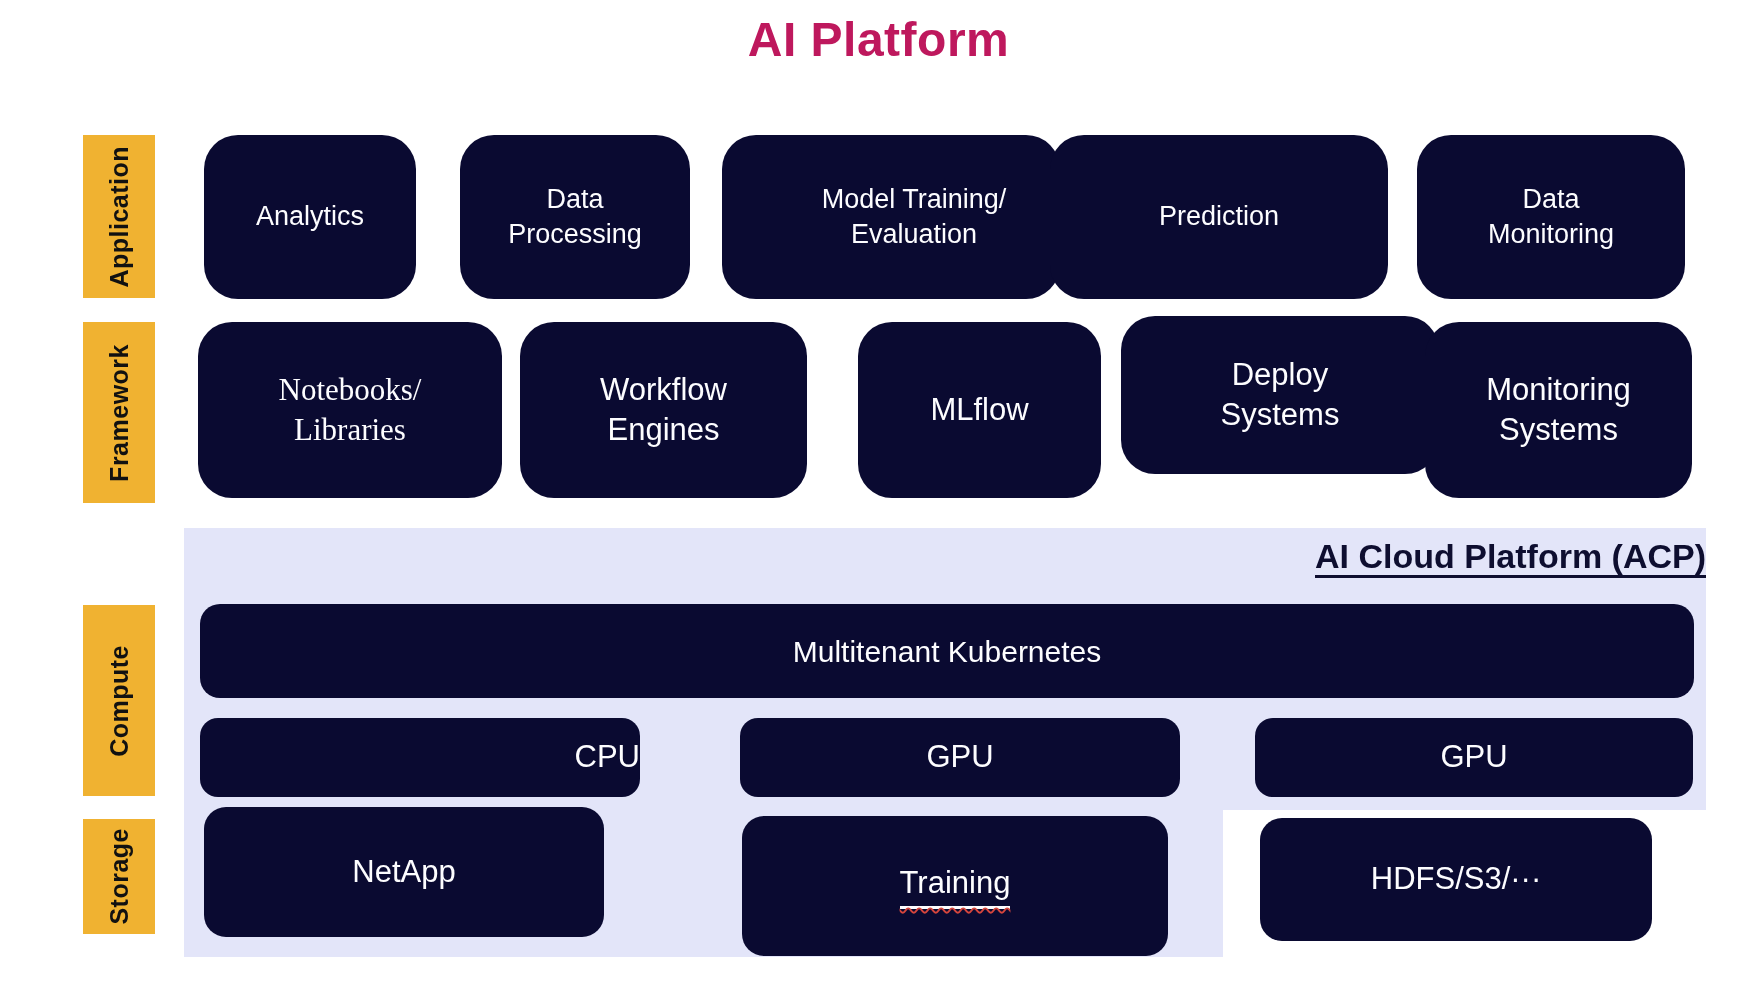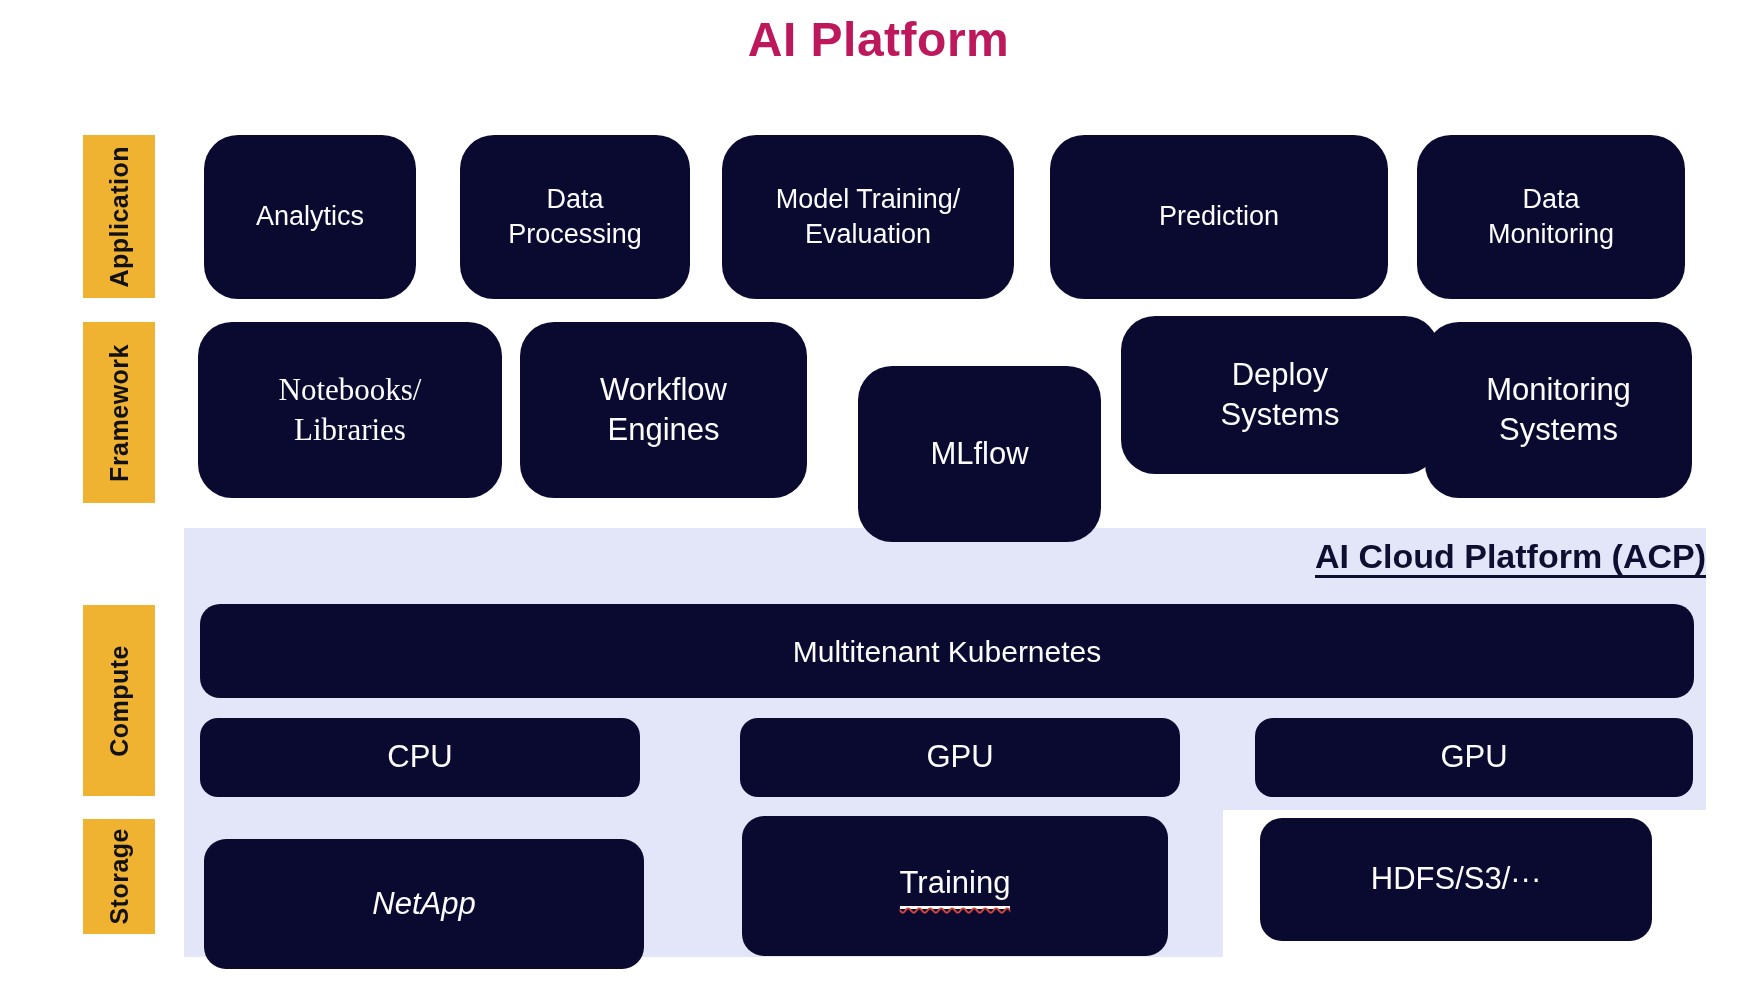--- a/index.html
+++ b/index.html
@@ -64,41 +64,41 @@
     background: #0a0a31;
     color: #fdfdff;
     display: flex; align-items: center; justify-content: center;
     text-align: center;
     white-space: pre-line;
     line-height: 1.3;
   }
   .r1 { top: 135px; height: 164px; border-radius: 34px; font-size: 27px; }
   .b-analytics        { left: 204px;  width: 212px; }
   .b-data-processing  { left: 460px;  width: 230px; }
-  .b-model-training   { left: 722px;  width: 292px; }
+  .b-model-training   { left: 722px;  width: 292px; padding-left: 46px; }
   .b-prediction       { left: 1050px; width: 338px; }
   .b-data-monitoring  { left: 1417px; width: 268px; }
 
   .r2 { top: 322px; height: 176px; border-radius: 34px; font-size: 31px; }
   .b-notebooks        { left: 198px;  width: 304px; font-family: Liberation Serif, serif; }
   .b-workflow         { left: 520px;  width: 287px; }
-  .b-mlflow           { left: 858px;  width: 243px; margin-top: 44px; }
+  .b-mlflow           { left: 858px;  width: 243px; }
   .b-deploy           { left: 1121px; width: 318px; top: 316px; height: 158px; }
   .b-monitoring-sys   { left: 1425px; width: 267px; }
 
   .b-kubernetes { left: 200px; top: 604px; width: 1494px; height: 94px;
                   border-radius: 20px; font-size: 30px; }
 
   .r3 { top: 718px; height: 79px; border-radius: 18px; font-size: 31px; }
-  .b-cpu  { left: 200px;  width: 440px; }
+  .b-cpu  { left: 200px;  width: 440px; justify-content: flex-end; }
   .b-gpu1 { left: 740px;  width: 440px; }
   .b-gpu2 { left: 1255px; width: 438px; }
 
   .r4 { border-radius: 22px; font-size: 31px; }
-  .b-netapp  { left: 204px;  top: 839px; width: 440px; height: 130px; font-style: italic; }
+  .b-netapp  { left: 204px;  top: 807px; width: 400px; height: 130px; }
   .b-quobyte { left: 742px;  top: 816px; width: 426px; height: 140px; }
   .b-hdfs    { left: 1260px; top: 818px; width: 392px; height: 123px; }
 
   
   .quobyte-text {
     border-bottom: 3px solid #fdfdff;
     padding-bottom: 2px;
     text-decoration: underline wavy #d7453c 2px;
     text-underline-offset: 14px;
   }

